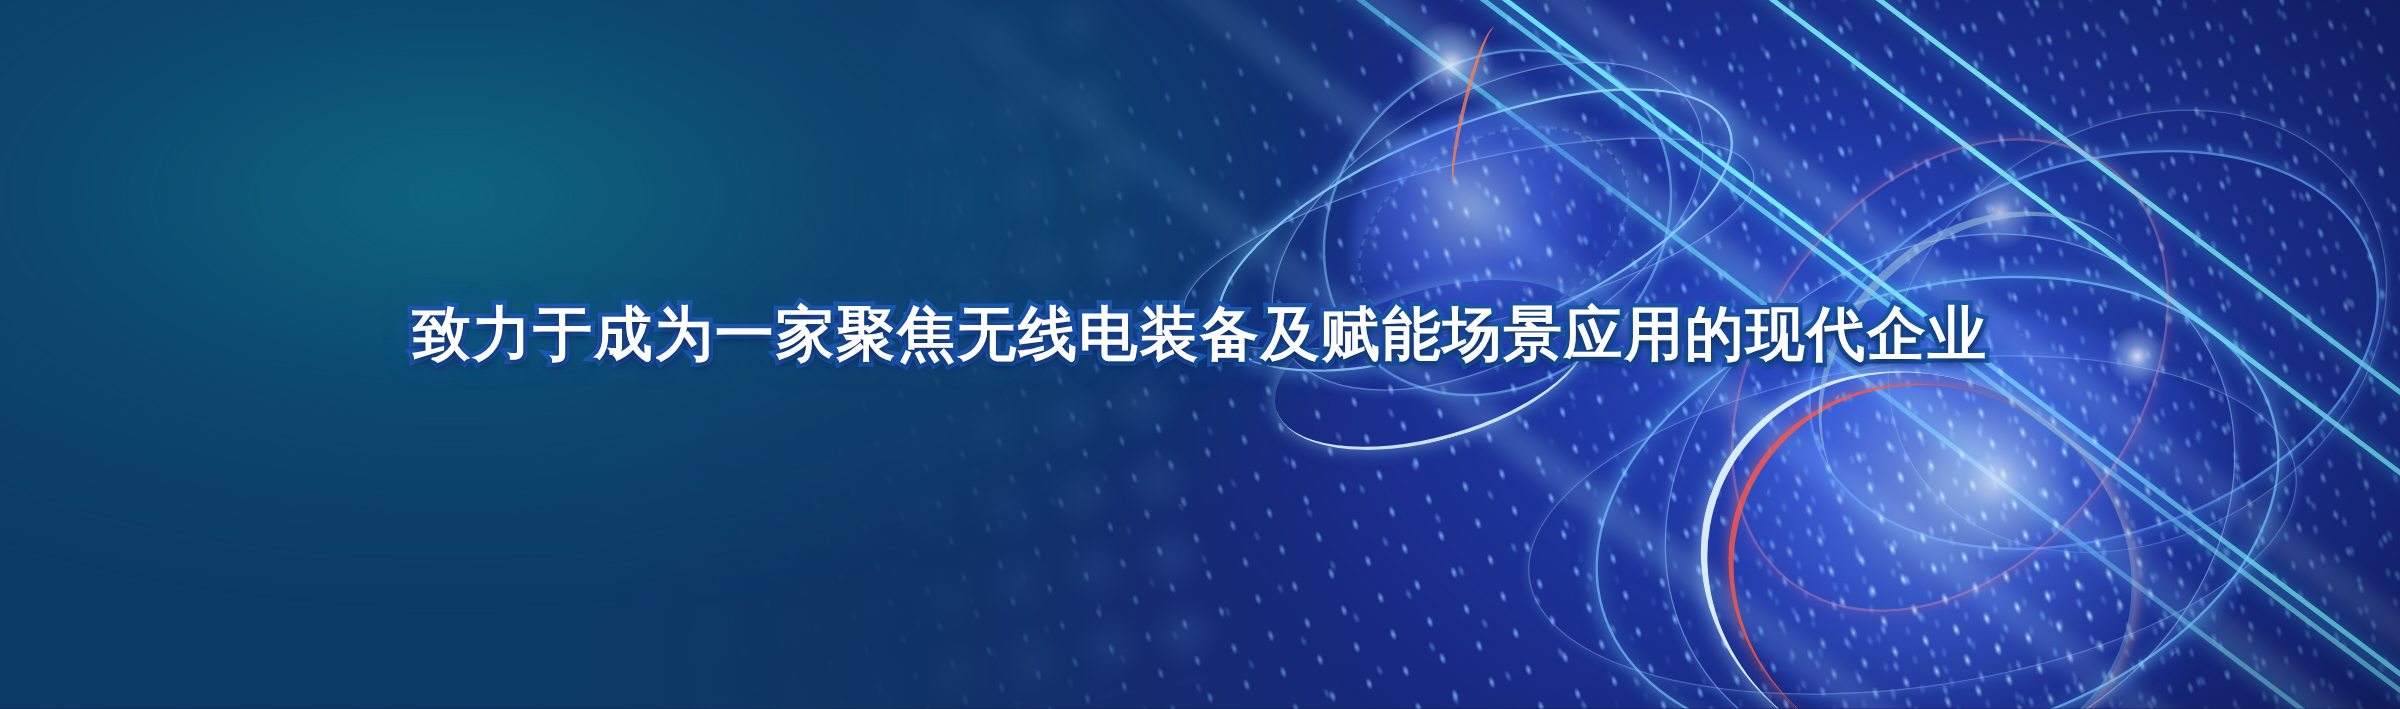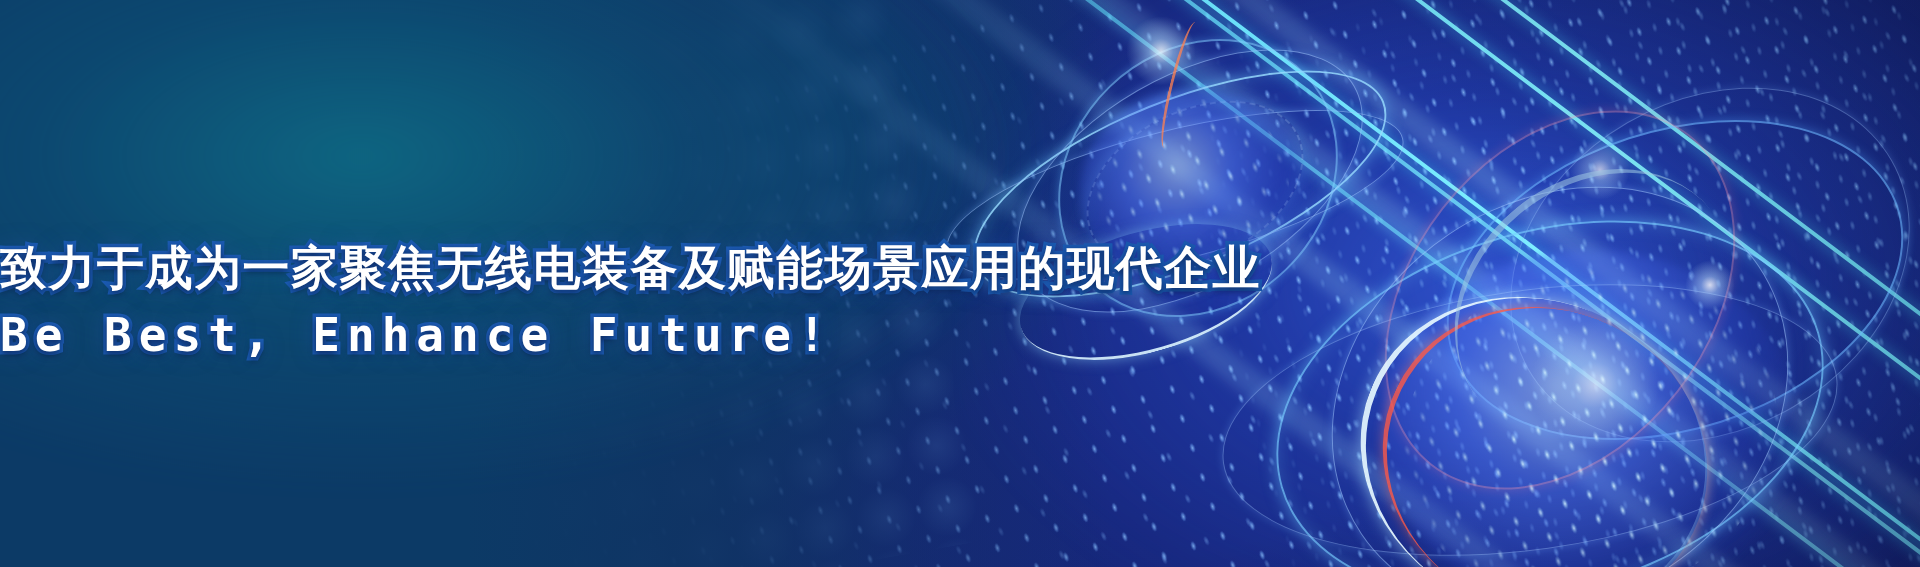--- a/index.html
+++ b/index.html
@@ -142,20 +142,21 @@
     background:radial-gradient(circle, rgba(255,255,255,.95) 0%, rgba(190,225,255,.55) 25%, rgba(140,190,255,0) 70%);
     pointer-events:none;
   }
 
   
   .text-stack{
     position:absolute;
     left:0; right:0;
     top:236px;
     z-index:40;
+    text-align:center;
     pointer-events:none;
   }
   .headline-cn{
     margin:0;
     font-family:"DejaVu Sans", sans-serif;
     font-weight:700;
     font-size:47px;
     line-height:64px;
     letter-spacing:1.5px;
     color:#ffffff;
@@ -277,16 +278,15 @@
   <div style="position:absolute;left:1560px;top:40px;width:420px;height:420px;z-index:12;">
     <div class="orbit thin" style="left:-60px; top:60px; width:420px; height:330px; transform:rotate(-30deg); opacity:.65;"></div>
     <div class="orbit" style="left:-120px; top:90px; width:470px; height:300px; transform:rotate(-18deg); border-color:rgba(110,185,255,.6); box-shadow:0 0 12px rgba(90,170,255,.4);"></div>
     <div class="flare" style="left:10px; top:100px; width:60px; height:60px; opacity:.7;"></div>
   </div>
 
   <div class="bg-vignette"></div>
 
   <div class="text-stack">
     <div class="headline-cn">致力于成为一家聚焦无线电装备及赋能场景应用的现代企业</div>
-    <div class="headline-en">Be Best, Enhance Future!</div>
   </div>
 
 </div>
 
 </body></html>

